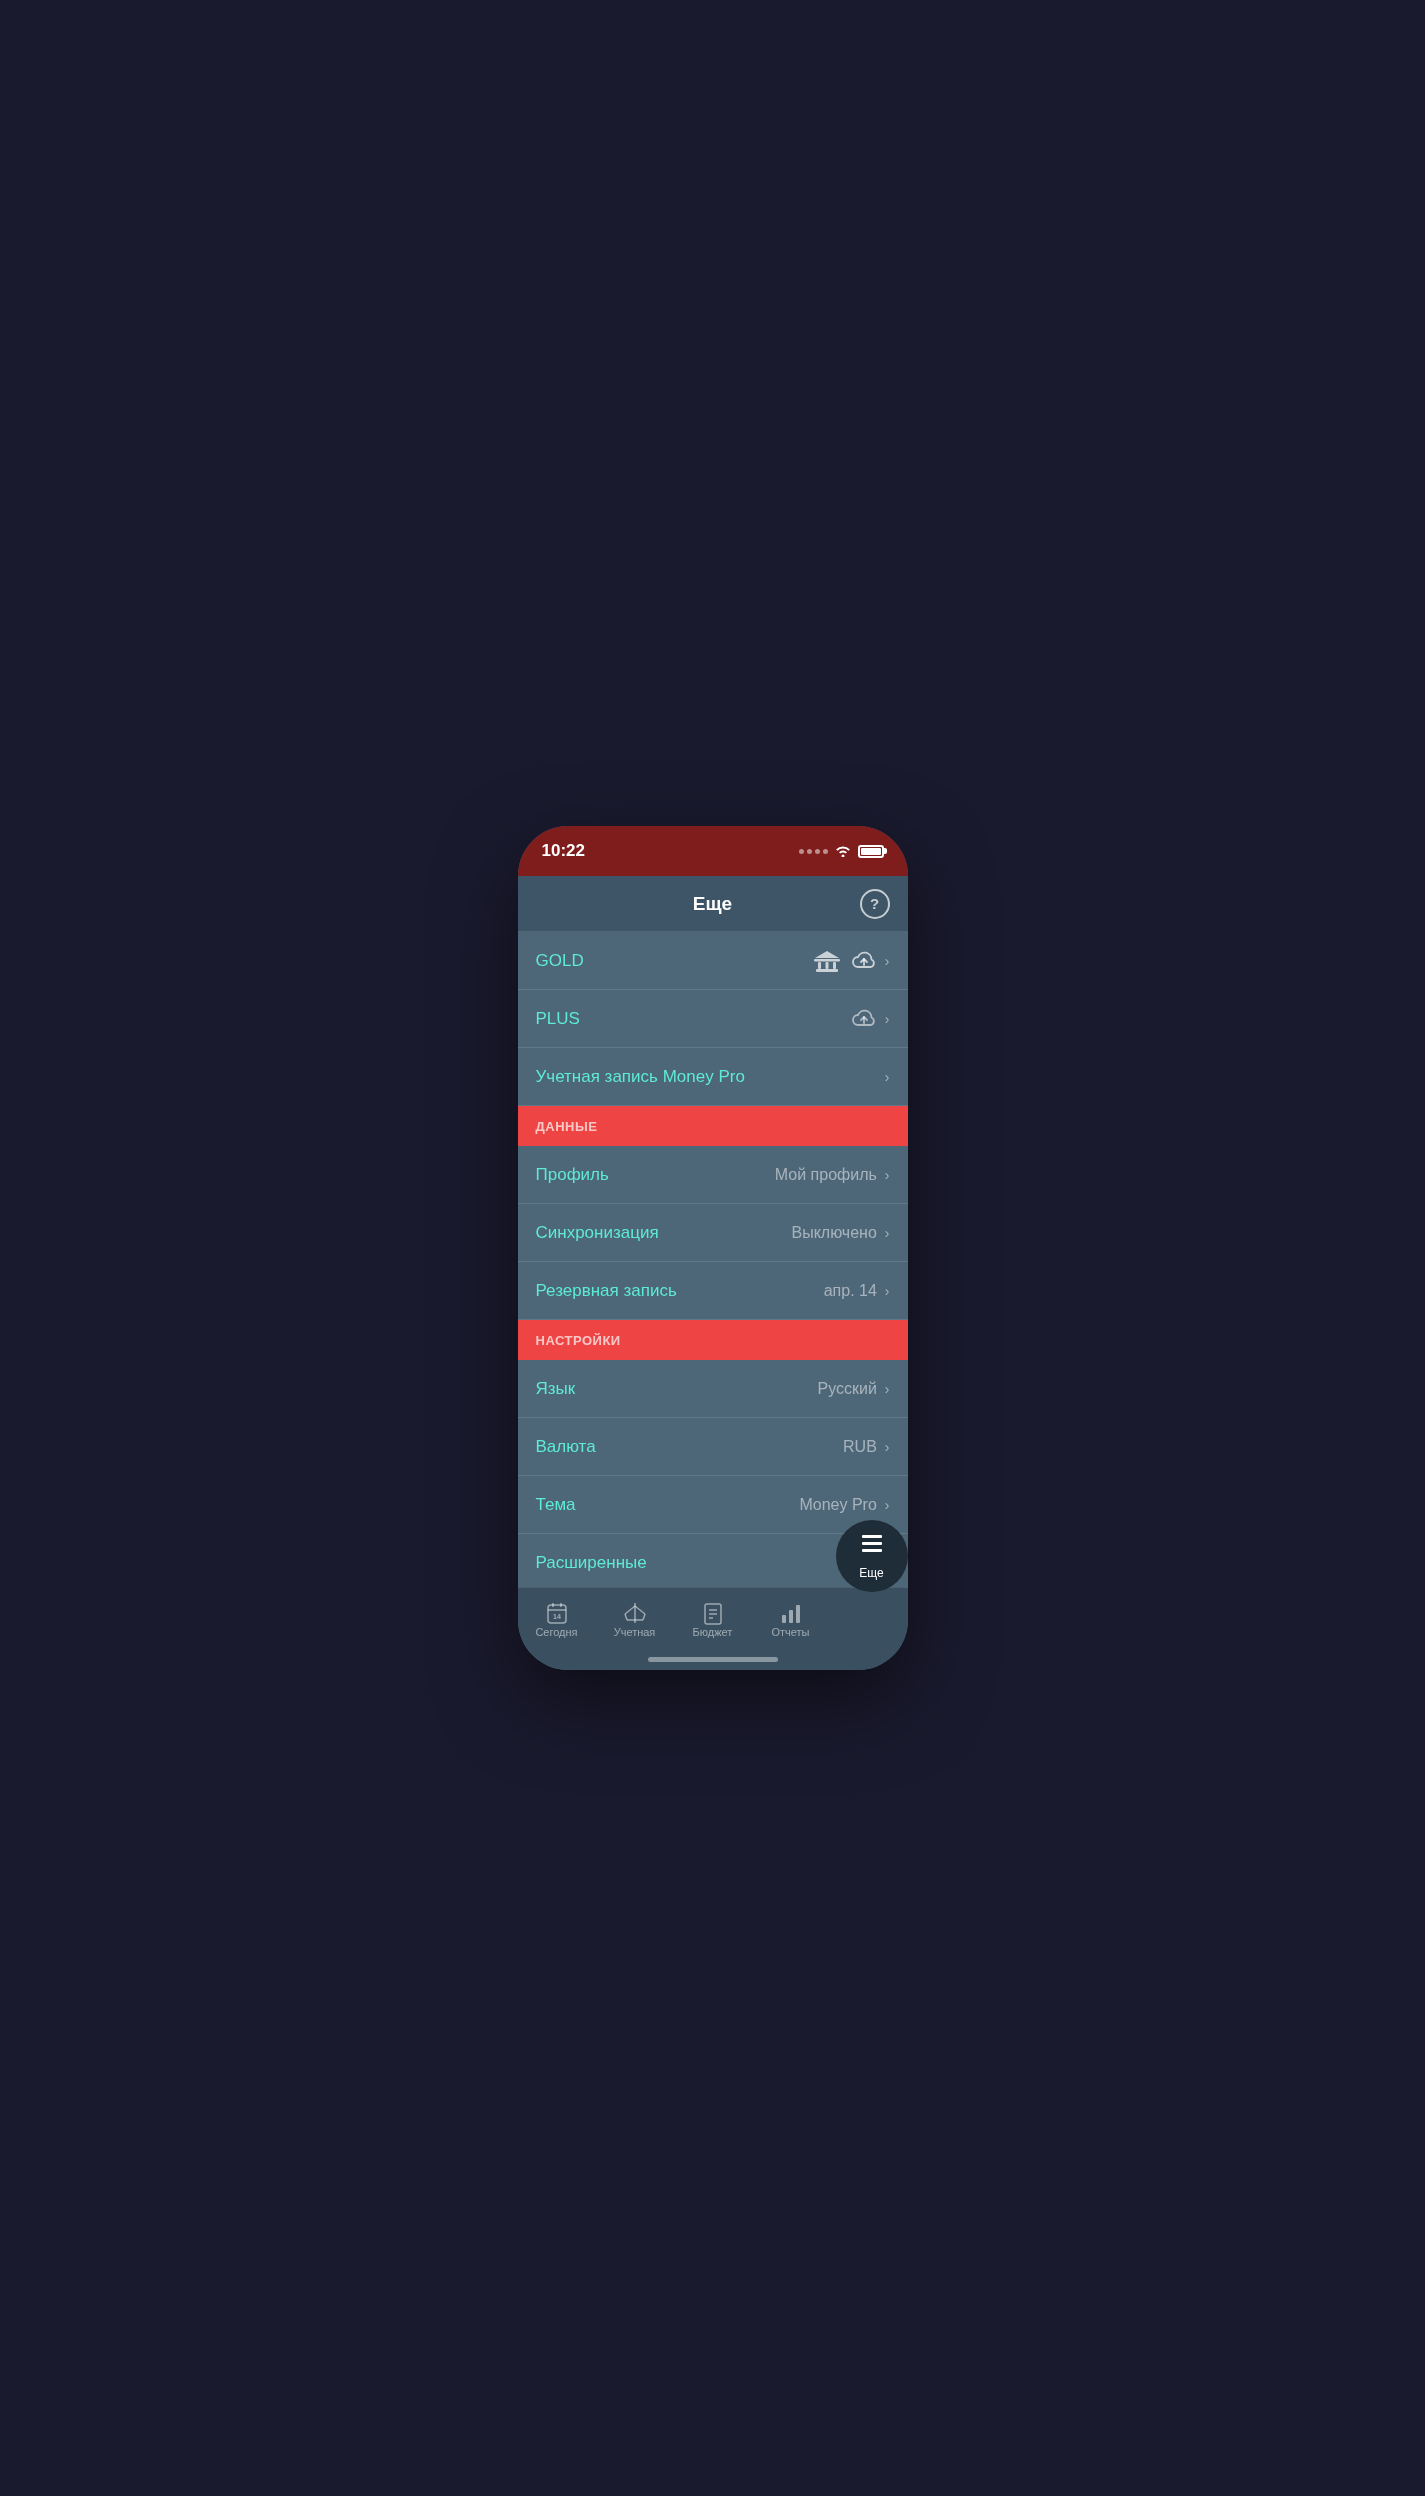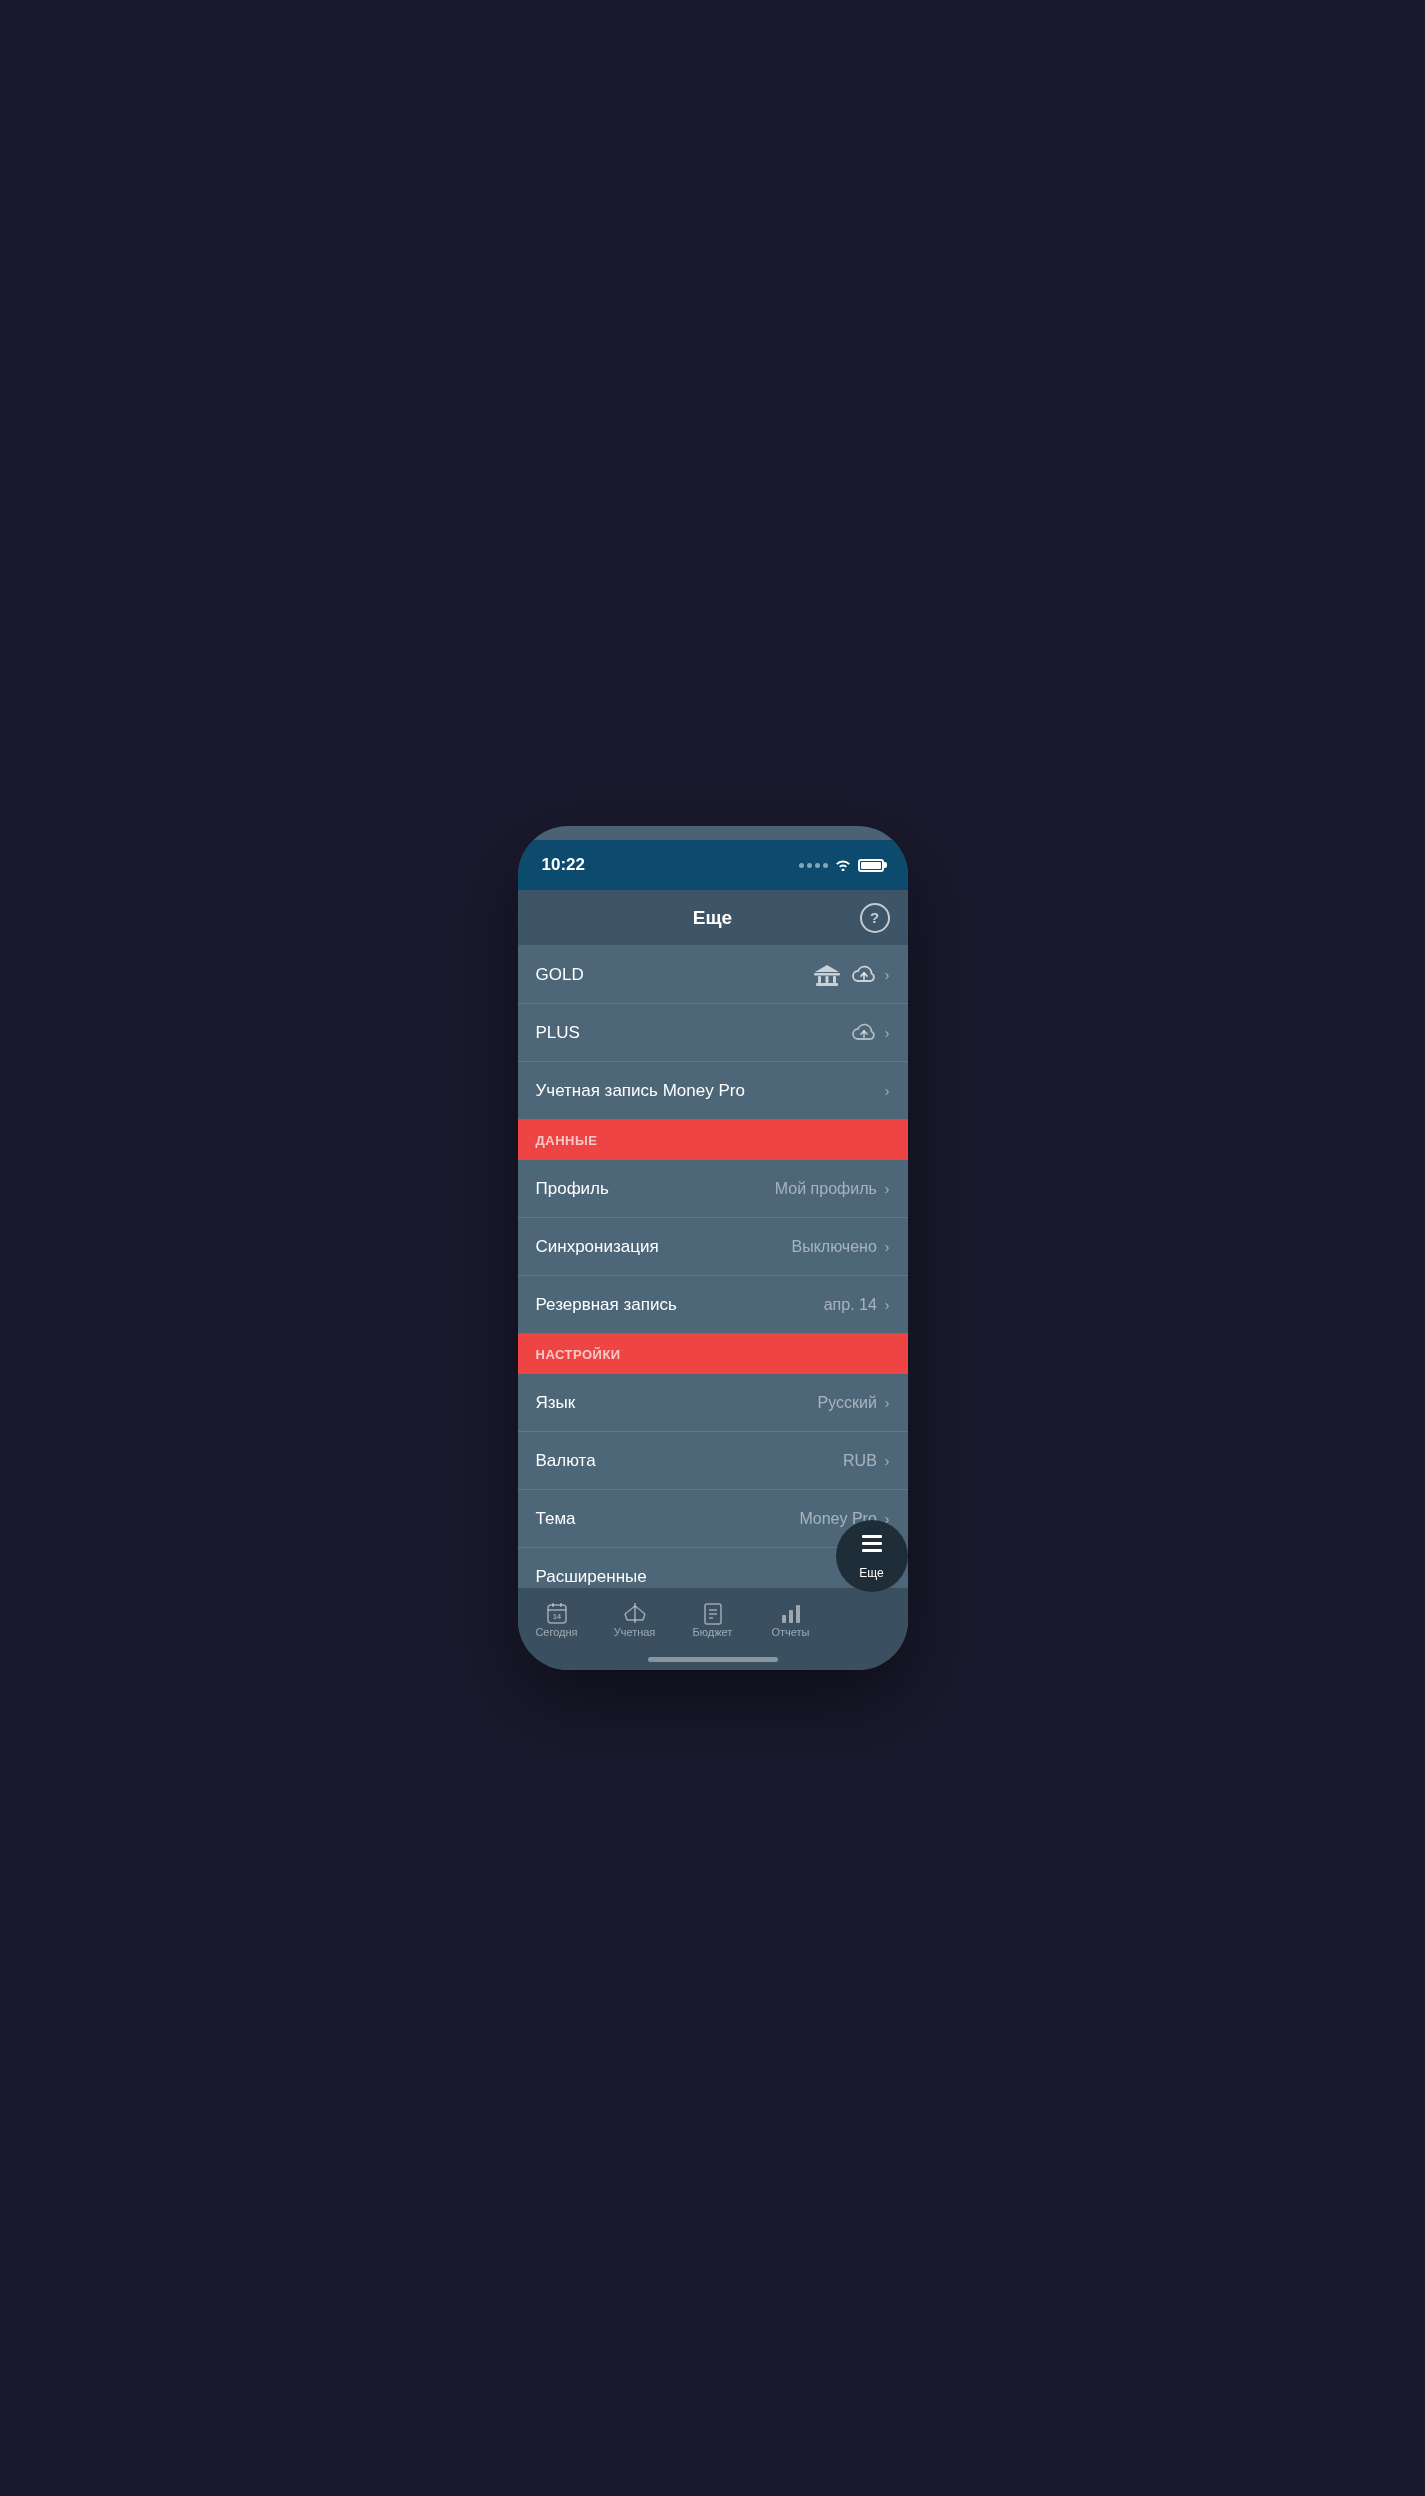--- a/index.html
+++ b/index.html
@@ -17,27 +17,26 @@
       width: 390px;
       height: 844px;
       background: #4a6274;
       border-radius: 50px;
       overflow: hidden;
       position: relative;
       box-shadow: 0 30px 80px rgba(0,0,0,0.5);
     }
 
     .status-bar {
-      background: #0c4a6e;
+      background: #7f1d1d;
       height: 50px;
       display: flex;
       align-items: center;
       justify-content: space-between;
       padding: 0 24px;
-      margin-top: 14px;
     }
 
     .status-time {
       color: white;
       font-size: 17px;
       font-weight: 600;
     }
 
     .status-icons {
       display: flex;
@@ -137,21 +136,21 @@
       border-bottom: 1px solid rgba(255,255,255,0.12);
       padding: 0 18px;
       height: 58px;
       display: flex;
       align-items: center;
       justify-content: space-between;
       cursor: pointer;
     }
 
     .menu-item-left {
-      color: #ffffff;
+      color: #5eead4;
       font-size: 17px;
     }
 
     .menu-item-right {
       display: flex;
       align-items: center;
       gap: 8px;
       color: rgba(255,255,255,0.5);
       font-size: 16px;
     }

